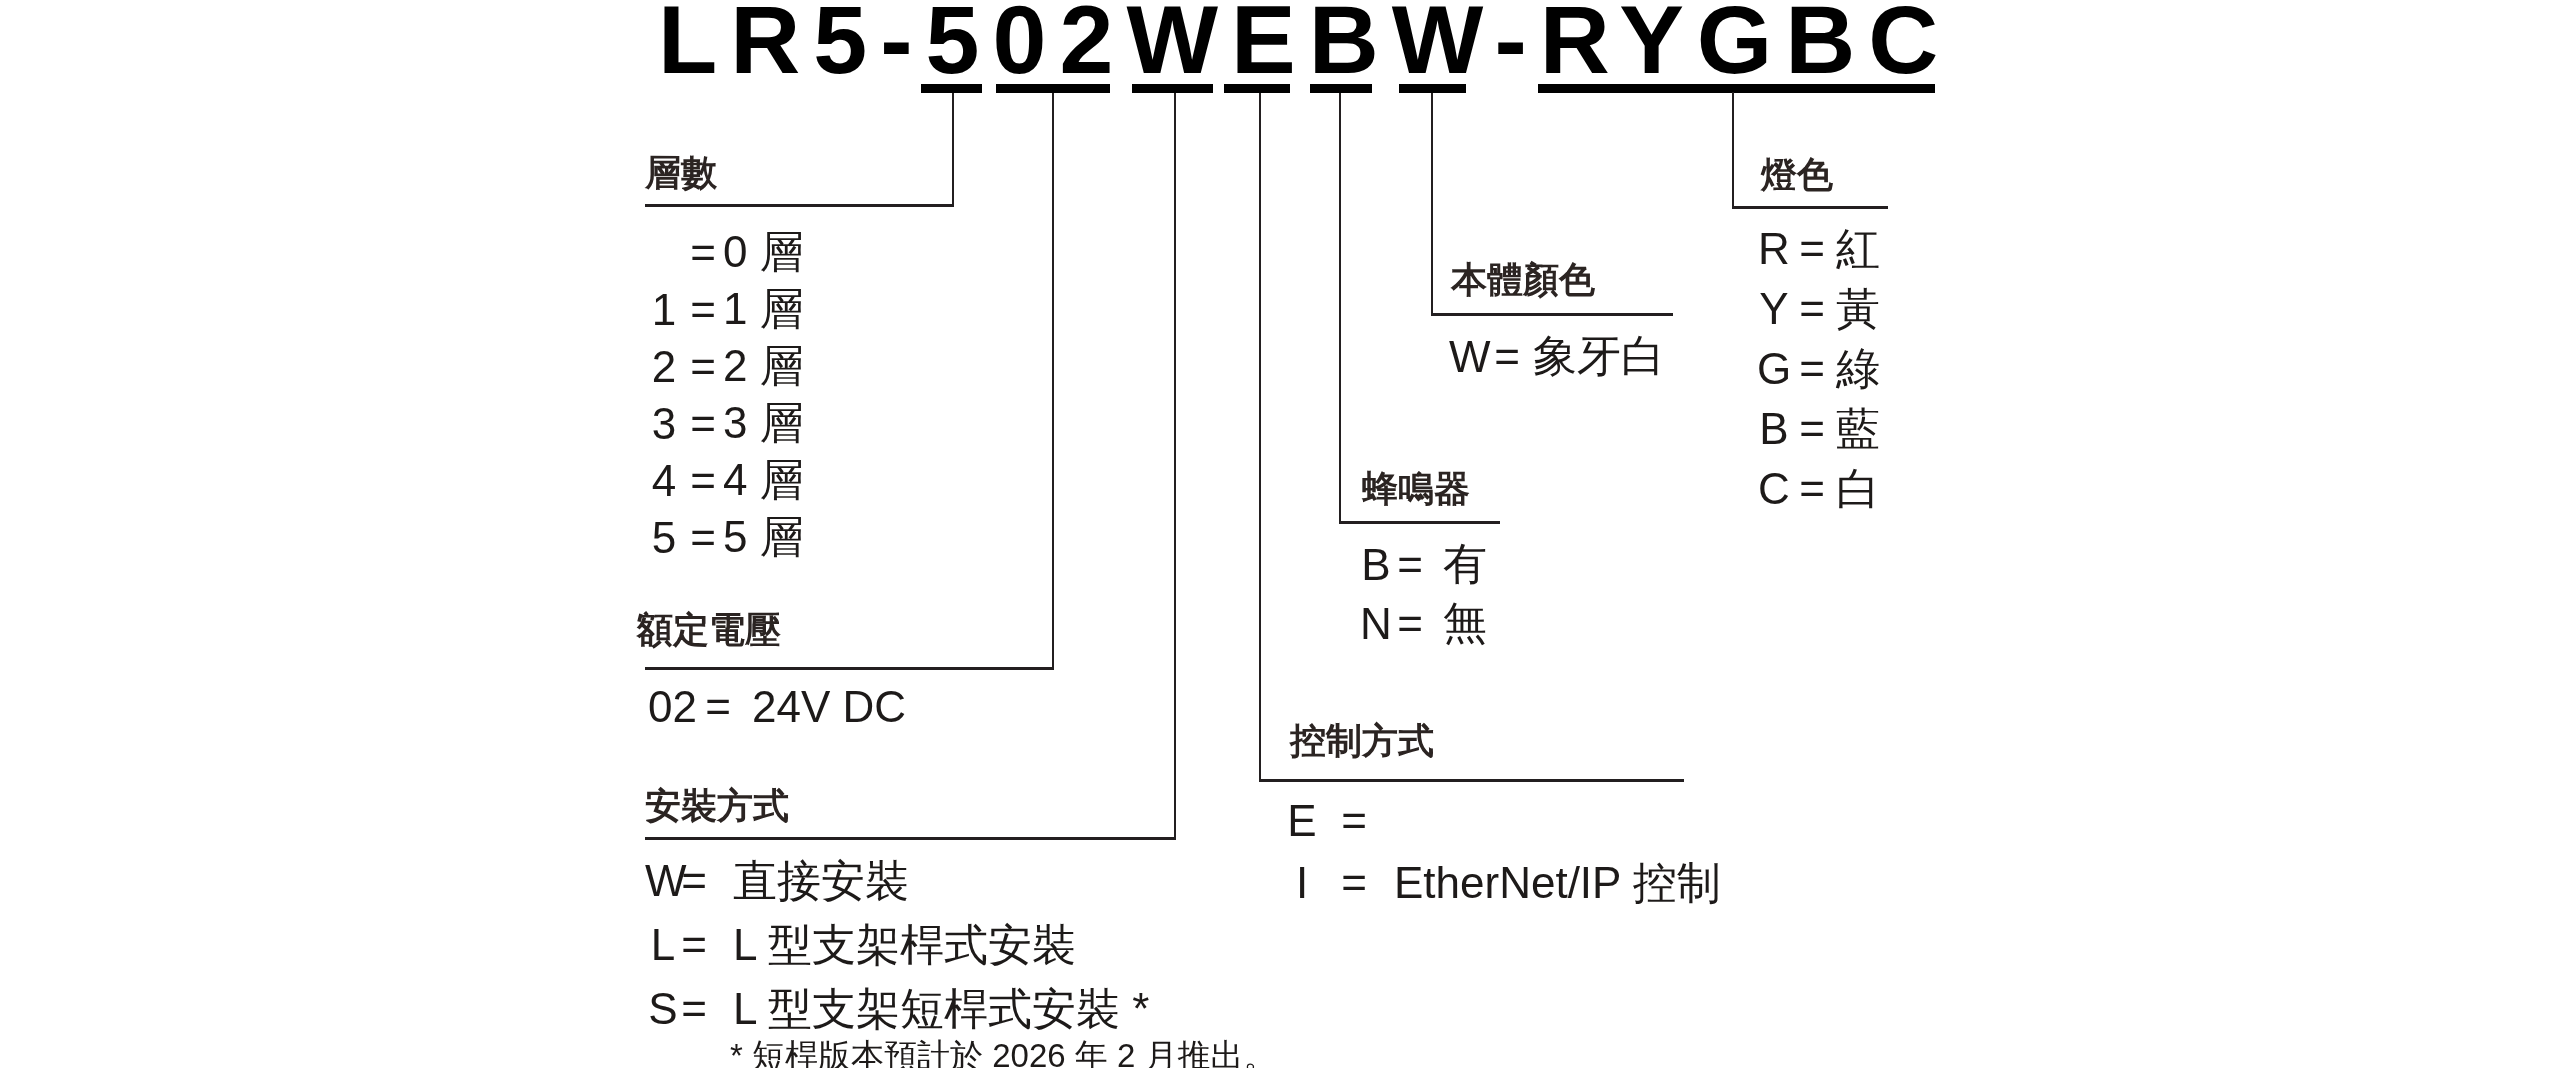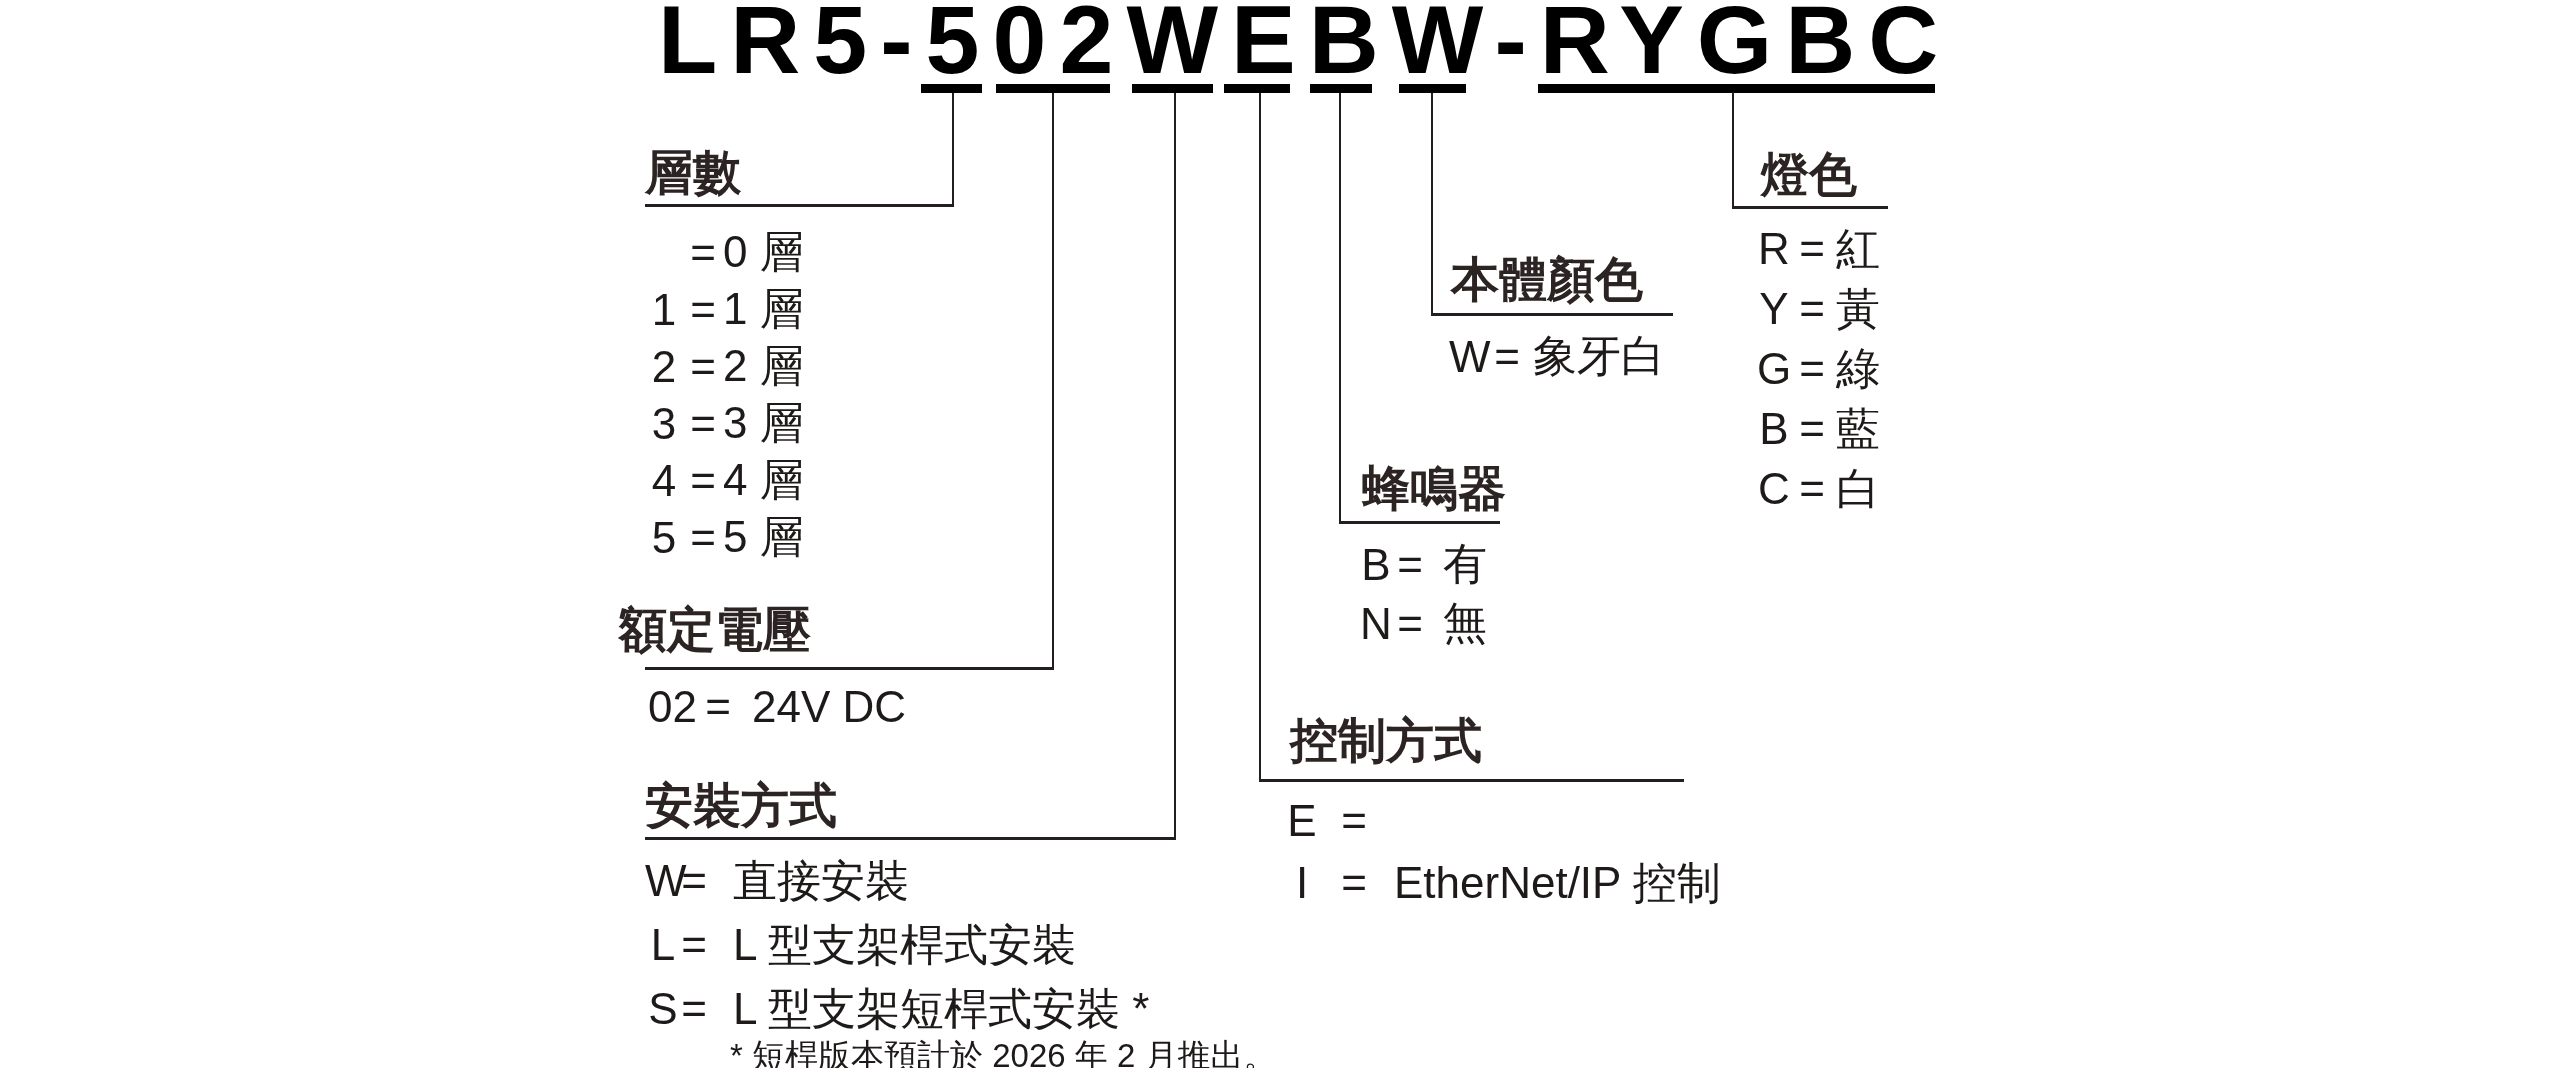--- a/index.html
+++ b/index.html
@@ -34,25 +34,25 @@
   #v-led     {left:1732px;top:92px;height:116px;}
   #h-layers  {left:645px; top:204px;width:309px;}
   #h-voltage {left:645px; top:667px;width:409px;}
   #h-mounting{left:645px; top:837px;width:531px;}
   #h-control {left:1259px;top:779px;width:425px;}
   #h-buzzer  {left:1339px;top:521px;width:161px;}
   #h-body    {left:1431px;top:313px;width:242px;}
   #h-led     {left:1732px;top:206px;width:156px;}
   
   .sec-label{
-    position:absolute;font-size:48px;font-weight:700;line-height:44px;
+    position:absolute;font-size:36px;font-weight:700;line-height:44px;
     color:#2b2422;white-space:nowrap;
   }
   #label-layers  {left:645px; top:151px;}
-  #label-voltage {left:619px; top:608px;}
+  #label-voltage {left:637px; top:608px;}
   #label-mounting{left:645px; top:784px;}
   #label-control {left:1290px;top:719px;}
   #label-buzzer  {left:1362px;top:467px;}
   #label-body    {left:1451px;top:258px;}
   #label-led     {left:1761px;top:153px;}
   
   .items{position:absolute;font-size:44px;color:#1d1a19;white-space:nowrap;}
   .item-row{display:flex;align-items:center;}
   .code{display:inline-block;text-align:center;}
   .eq{display:inline-block;text-align:center;}

